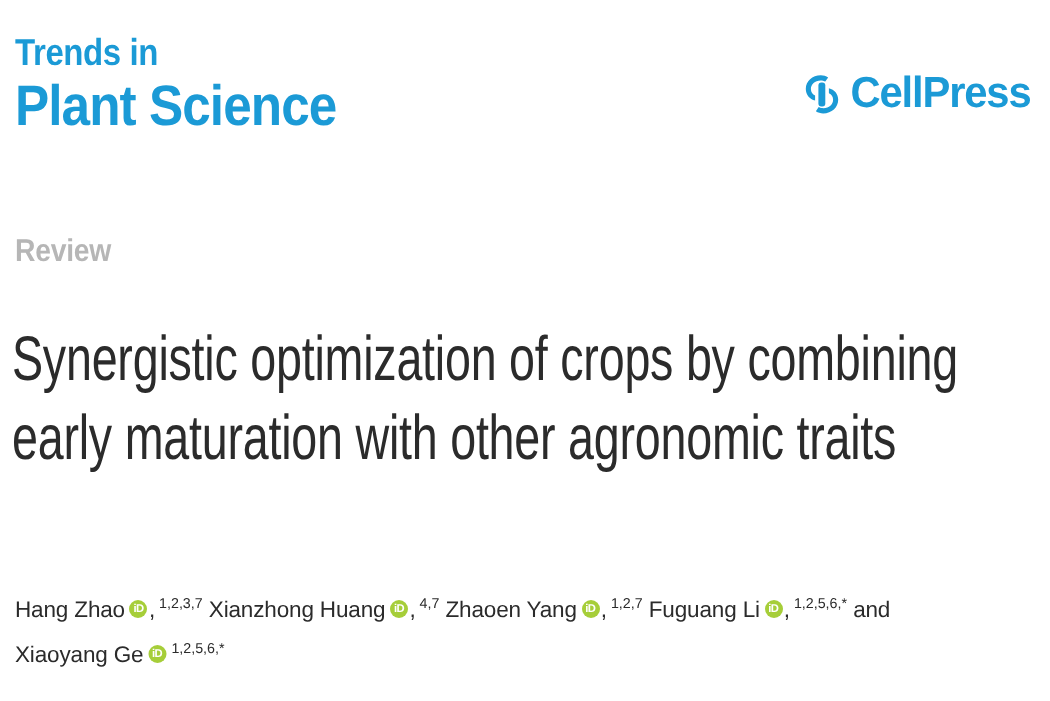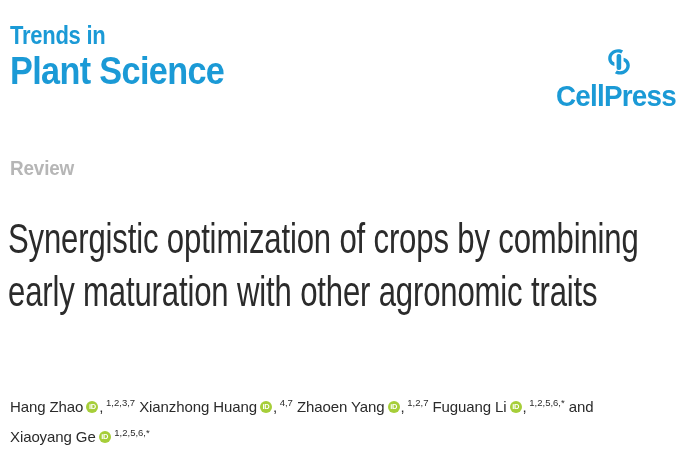--- a/index.html
+++ b/index.html
@@ -49,26 +49,25 @@
     letter-spacing: -0.7px;
     transform: scaleX(0.9);
     transform-origin: left center;
     white-space: nowrap;
     margin-top: 2px;
   }
 
   
   .publisher {
     position: absolute;
-    right: 19px;
+    right: 8px;
     top: 48px;
     display: flex;
     align-items: center;
     gap: 6px;
-    flex-direction: column;
   }
   .cp-mark {
     width: 26px;
     height: 28px;
     display: block;
   }
   .cp-word {
     color: #1B9AD6;
     font-family: "Liberation Sans", sans-serif;
     font-weight: bold;

